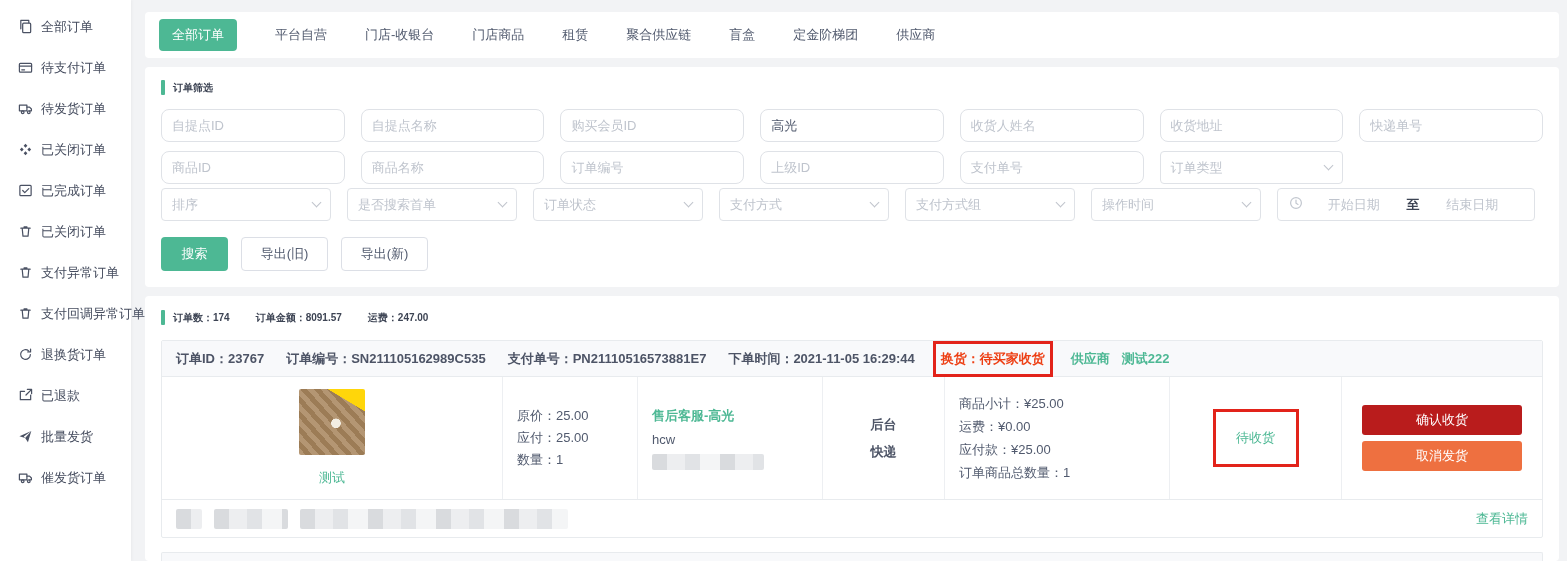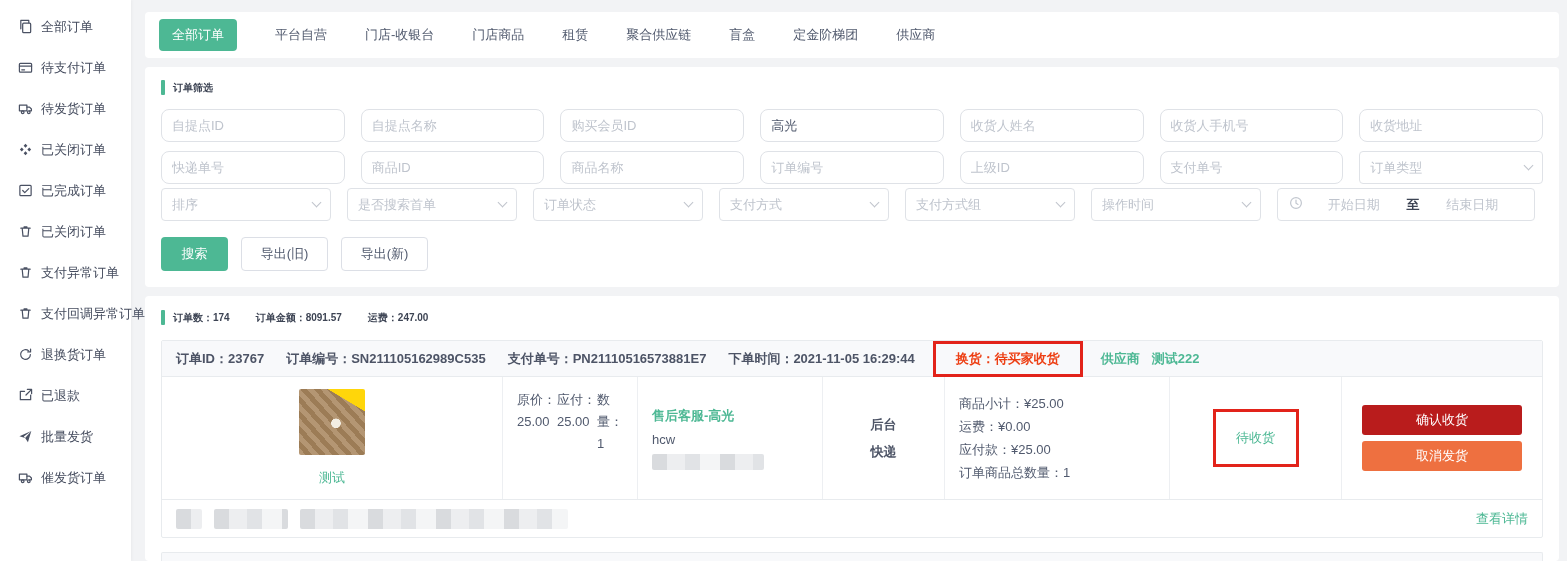--- a/index.html
+++ b/index.html
@@ -55,35 +55,35 @@
   .btn-plain { width:87px; background:#fff; border:1px solid #dcdfe6; color:#515a6e; }
 
   
   .result-card { padding:14px 16px; flex:1; min-height:0; overflow:hidden; }
   .summary span { margin-right:26px; }
   .order-card { border:1px solid #e8ebee; border-radius:2px; margin-top:15px; }
   .o-head { background:#f8f9fb; border-bottom:1px solid #e8ebee; height:36px;
             display:flex; align-items:center; gap:22px; padding:0 14px;
             font-weight:700; color:#4d5466; white-space:nowrap; }
   .redbox-h { border:3px solid #e2231a; height:36px; display:flex; align-items:center;
-              padding:0 20px; margin:0 -4px; }
+              padding:0 5px; margin:0 -4px; }
   .red-text { color:#ed3f14; }
   .green-text { color:#4db894; }
   .sup-pair { display:flex; gap:12px; }
   .o-body { display:flex; min-height:101px; }
   .cell { padding:12px 14px; border-left:1px solid #edeff2; }
   .cell:first-child { border-left:none; }
   .c-product { width:340px; display:flex; align-items:center; gap:14px;flex-direction:column; }
   .p-img { width:66px; height:66px; border-radius:2px; flex:none; background-color:#a8855c;
            background-image:
              linear-gradient(211deg,#ffd60a 0 21%,rgba(0,0,0,0) 21.5%),
              radial-gradient(circle at 56% 52%,#f3eee3 0 9%,rgba(0,0,0,0) 10%),
              repeating-linear-gradient(48deg,rgba(255,255,255,.14) 0 5px,rgba(0,0,0,.07) 5px 10px); }
   .p-name { color:#4db894; cursor:pointer; }
-  .c-price { width:135px; display:flex; flex-direction:row; justify-content:center; }
+  .c-price { width:135px; display:flex; flex-direction:column; justify-content:center; }
   .c-price div { line-height:22px; }
   .c-cust { width:185px; display:flex; flex-direction:column; justify-content:center; gap:7px; }
   .cs-name { color:#4db894; font-weight:700; }
   .c-channel { width:122px; display:flex; flex-direction:column; align-items:center;
                justify-content:center; gap:9px; font-weight:700; color:#4d5466; }
   .c-amounts { width:225px; display:flex; flex-direction:column; justify-content:center; }
   .c-amounts div { line-height:23px; }
   .c-status { width:172px; display:flex; align-items:center; justify-content:center; }
   .redbox-s { width:86px; height:58px; border:3px solid #e2231a;
               display:flex; align-items:center; justify-content:center; color:#4db894; }
@@ -256,21 +256,20 @@
         <i class="bar"></i>
         <span>订单筛选</span>
       </div>
 
       <div class="f-grid">
         <input class="f-input" placeholder="自提点ID" style="">
         <input class="f-input" placeholder="自提点名称" style="">
         <input class="f-input" placeholder="购买会员ID" style="">
         <input class="f-input" value="高光" style="">
         <input class="f-input" placeholder="收货人姓名" style="">
-        <input class="f-input" placeholder="收货人手机号" style="">
         <input class="f-input" placeholder="收货地址" style="">
 
         <input class="f-input" placeholder="快递单号" style="">
         <input class="f-input" placeholder="商品ID" style="">
         <input class="f-input" placeholder="商品名称" style="">
         <input class="f-input" placeholder="订单编号" style="">
         <input class="f-input" placeholder="上级ID" style="">
         <input class="f-input" placeholder="支付单号" style="">
         <div class="f-select">
           <span>订单类型</span>

